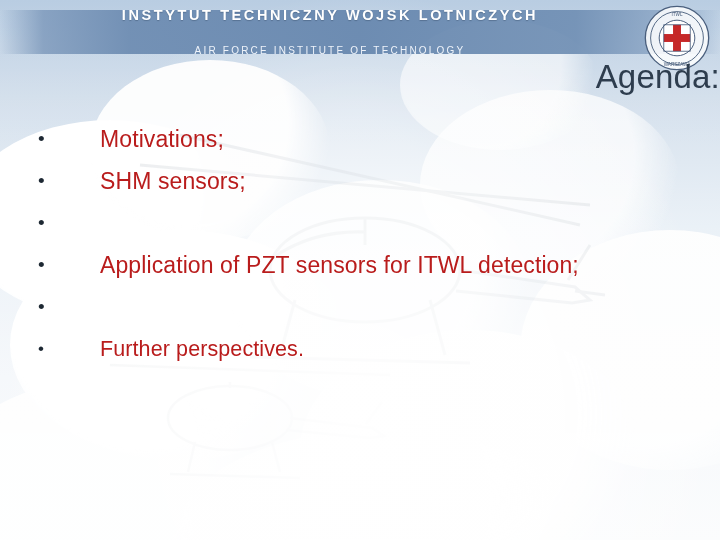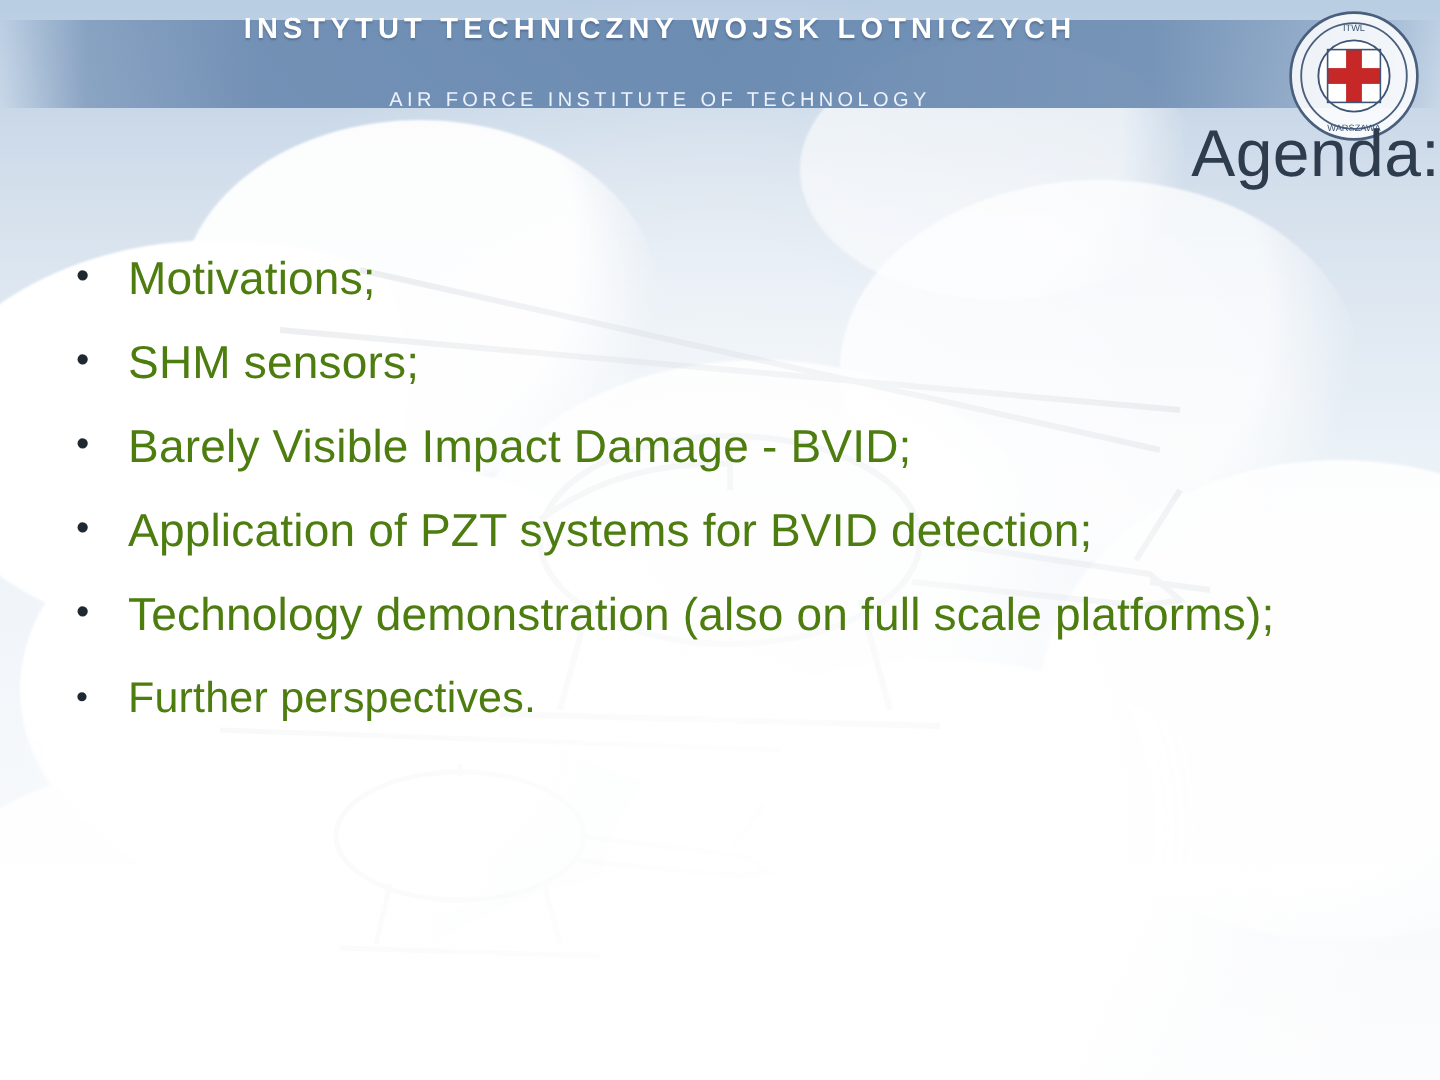--- a/index.html
+++ b/index.html
@@ -155,22 +155,23 @@
     width: 26px;
     flex: 0 0 26px;
     font-size: 19px;
     line-height: 30px;
     text-align: left;
     color: #1d2833;
   }
   .bullet-text {
     font-size: 23px;
     line-height: 30px;
-    color: #4d7c0f;
+    color: #b91c1c;
     letter-spacing: 0.1px;
+    margin-left: 36px;
   }
   .bullet-row.small .bullet-text { font-size: 21.5px; }
   .bullet-row.small .bullet-mark { font-size: 17px; }
 </style>
 </head>
 <body>
 
 <div class="slide">
 
   <div class="bg-sky"></div>
@@ -245,31 +246,29 @@
       <div class="bullet-text">Motivations;</div>
     </div>
 
     <div class="bullet-row">
       <div class="bullet-mark">•</div>
       <div class="bullet-text">SHM sensors;</div>
     </div>
 
     <div class="bullet-row">
       <div class="bullet-mark">•</div>
-      <div class="bullet-text">Barely Visible Impact Damage - BVID;</div>
-    </div>
-
-    <div class="bullet-row">
-      <div class="bullet-mark">•</div>
-      <div class="bullet-text">Application of PZT systems for BVID detection;</div>
-    </div>
-
-    <div class="bullet-row">
-      <div class="bullet-mark">•</div>
-      <div class="bullet-text">Technology demonstration (also on full scale platforms);</div>
+    </div>
+
+    <div class="bullet-row">
+      <div class="bullet-mark">•</div>
+      <div class="bullet-text">Application of PZT sensors for ITWL detection;</div>
+    </div>
+
+    <div class="bullet-row">
+      <div class="bullet-mark">•</div>
     </div>
 
     <div class="bullet-row small">
       <div class="bullet-mark">•</div>
       <div class="bullet-text">Further perspectives.</div>
     </div>
 
   </div>
 </div>
 

